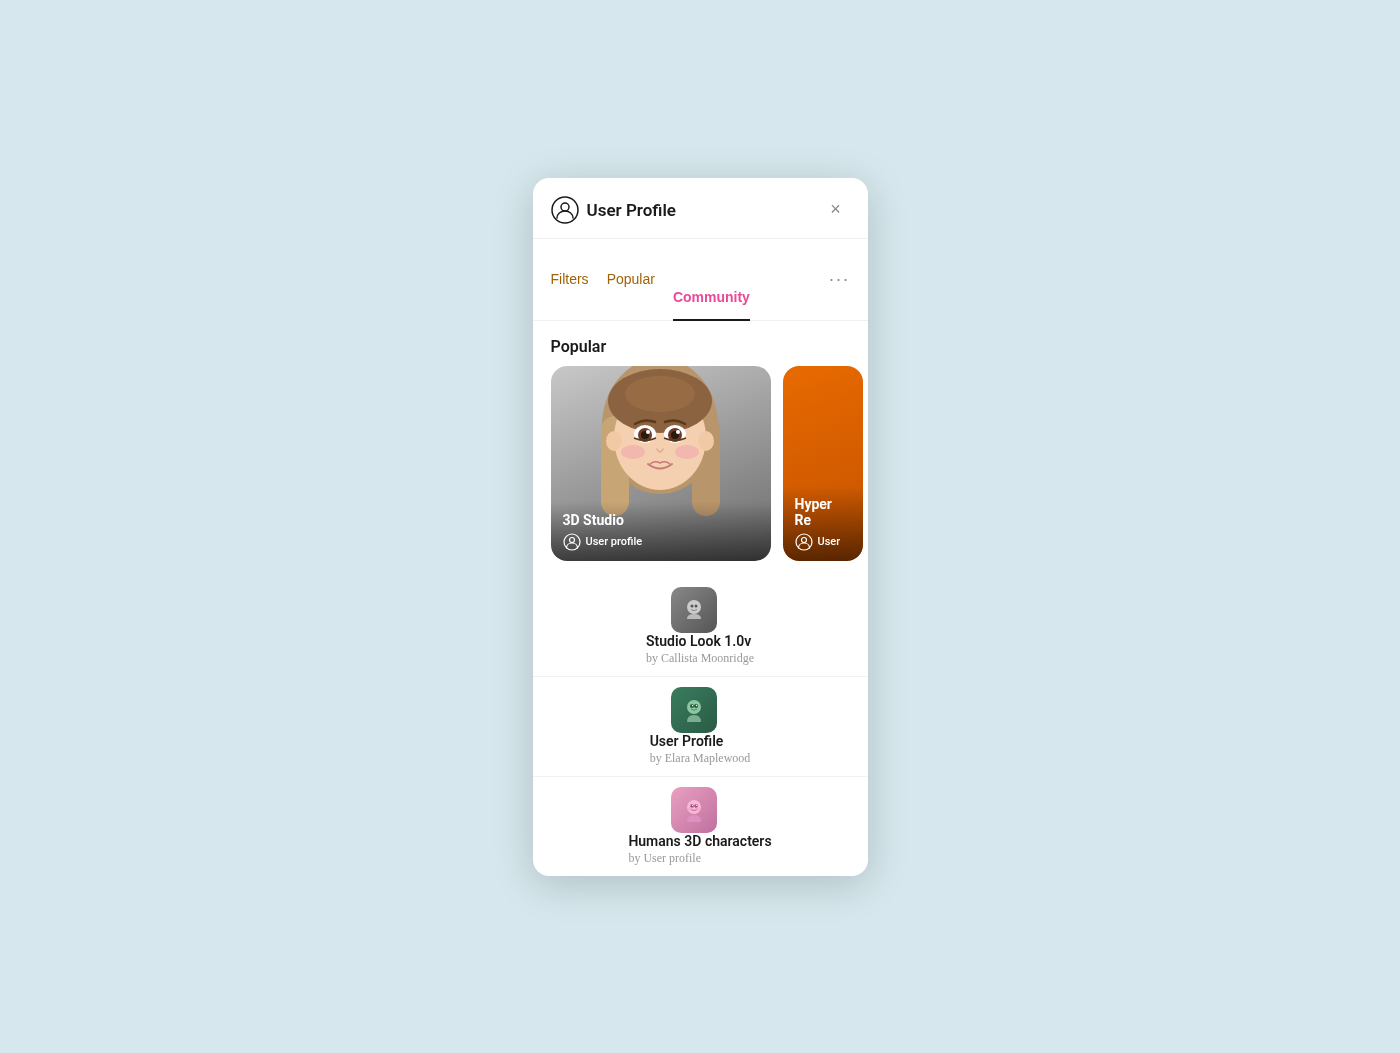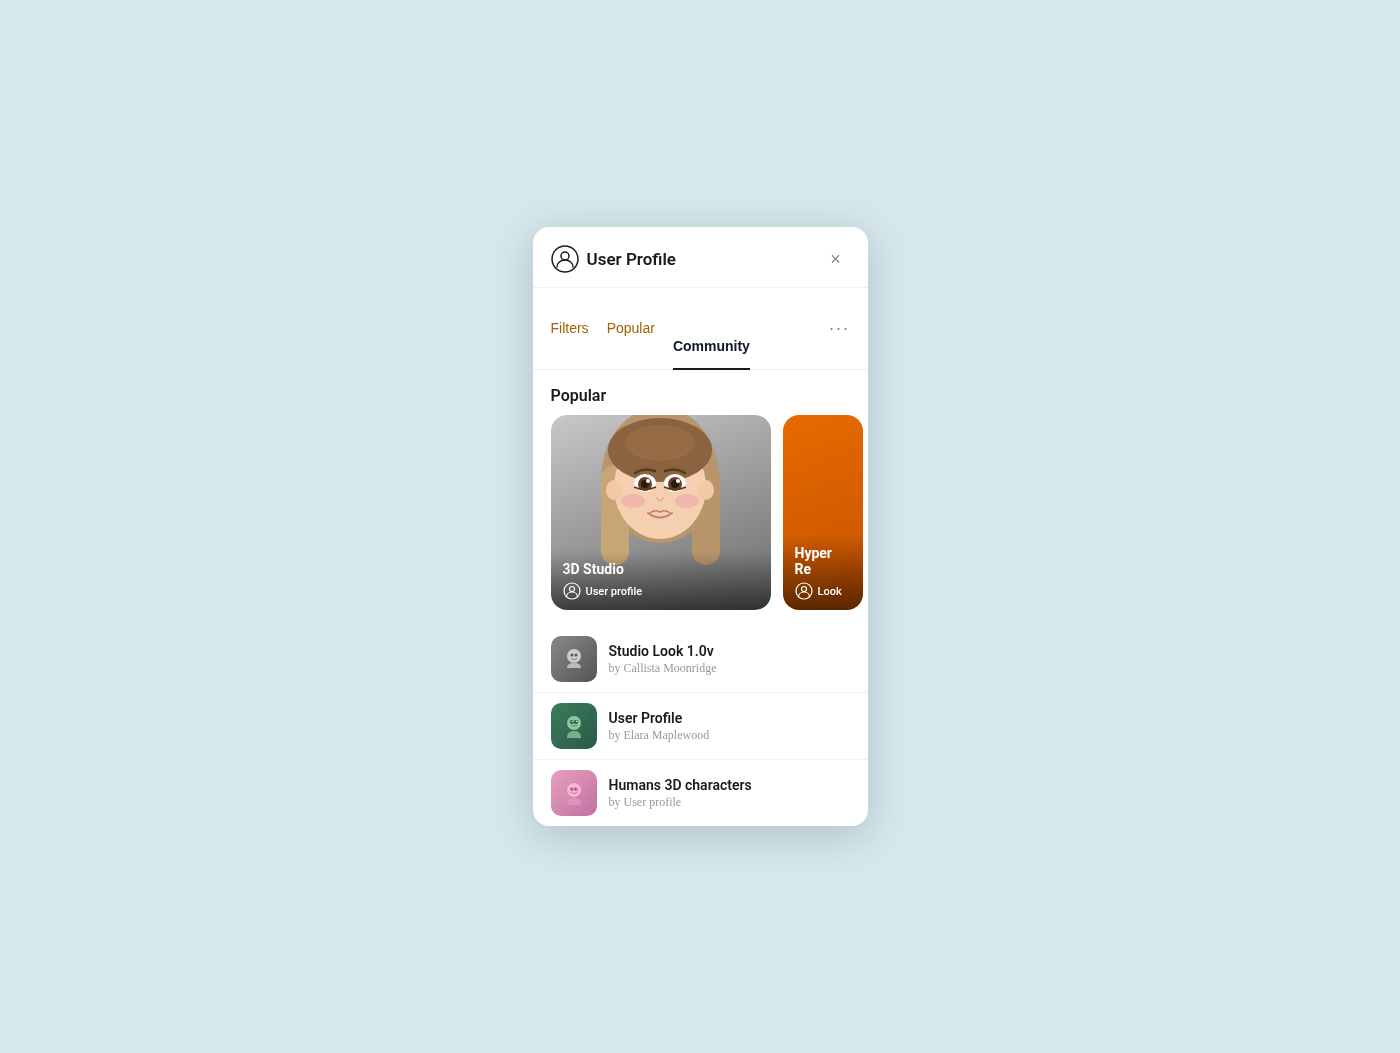--- a/index.html
+++ b/index.html
@@ -74,21 +74,21 @@
       color: #a16207;
       cursor: pointer;
       border: none;
       background: none;
       font-weight: 400;
       border-bottom: 2px solid transparent;
       margin-bottom: -1px;
     }
 
     .tab.active {
-      color: #0f172a;
+      color: #ec4899;
       font-weight: 700;
       border-bottom: 2px solid #1a1a1a;
       margin-top: 36px;
     }
 
     .tab-more {
       margin-left: auto;
       color: #888;
       font-size: 18px;
       cursor: pointer;
@@ -194,20 +194,21 @@
       color: #1a1a1a;
       padding: 4px 18px 8px 18px;
     }
 
     .list-item {
       display: flex;
       align-items: center;
       padding: 10px 18px;
       border-top: 1px solid #f2f2f2;
       cursor: pointer;
+      flex-direction: column;
     }
 
     .list-item:first-child {
       border-top: none;
     }
 
     .list-thumb {
       width: 46px;
       height: 46px;
       border-radius: 10px;
@@ -355,21 +356,21 @@
 
       <div class="popular-card card-hyper">
         <div class="card-overlay">
           <div class="card-title">Hyper Re</div>
           <div class="card-tag">
             <svg class="card-tag-icon" viewBox="0 0 18 18" fill="none">
               <circle cx="9" cy="9" r="8" stroke="white" stroke-width="1.2" fill="none"></circle>
               <circle cx="9" cy="7" r="2.5" stroke="white" stroke-width="1.2" fill="none"></circle>
               <path d="M3.5 15c0-3 2.5-5 5.5-5s5.5 2 5.5 5" stroke="white" stroke-width="1.2" fill="none" stroke-linecap="round"></path>
             </svg>
-            <span class="card-tag-text">Look</span>
+            <span class="card-tag-text">User</span>
           </div>
         </div>
       </div>
 
     </div>
 
 
     <div>
 
       <div class="list-item">

